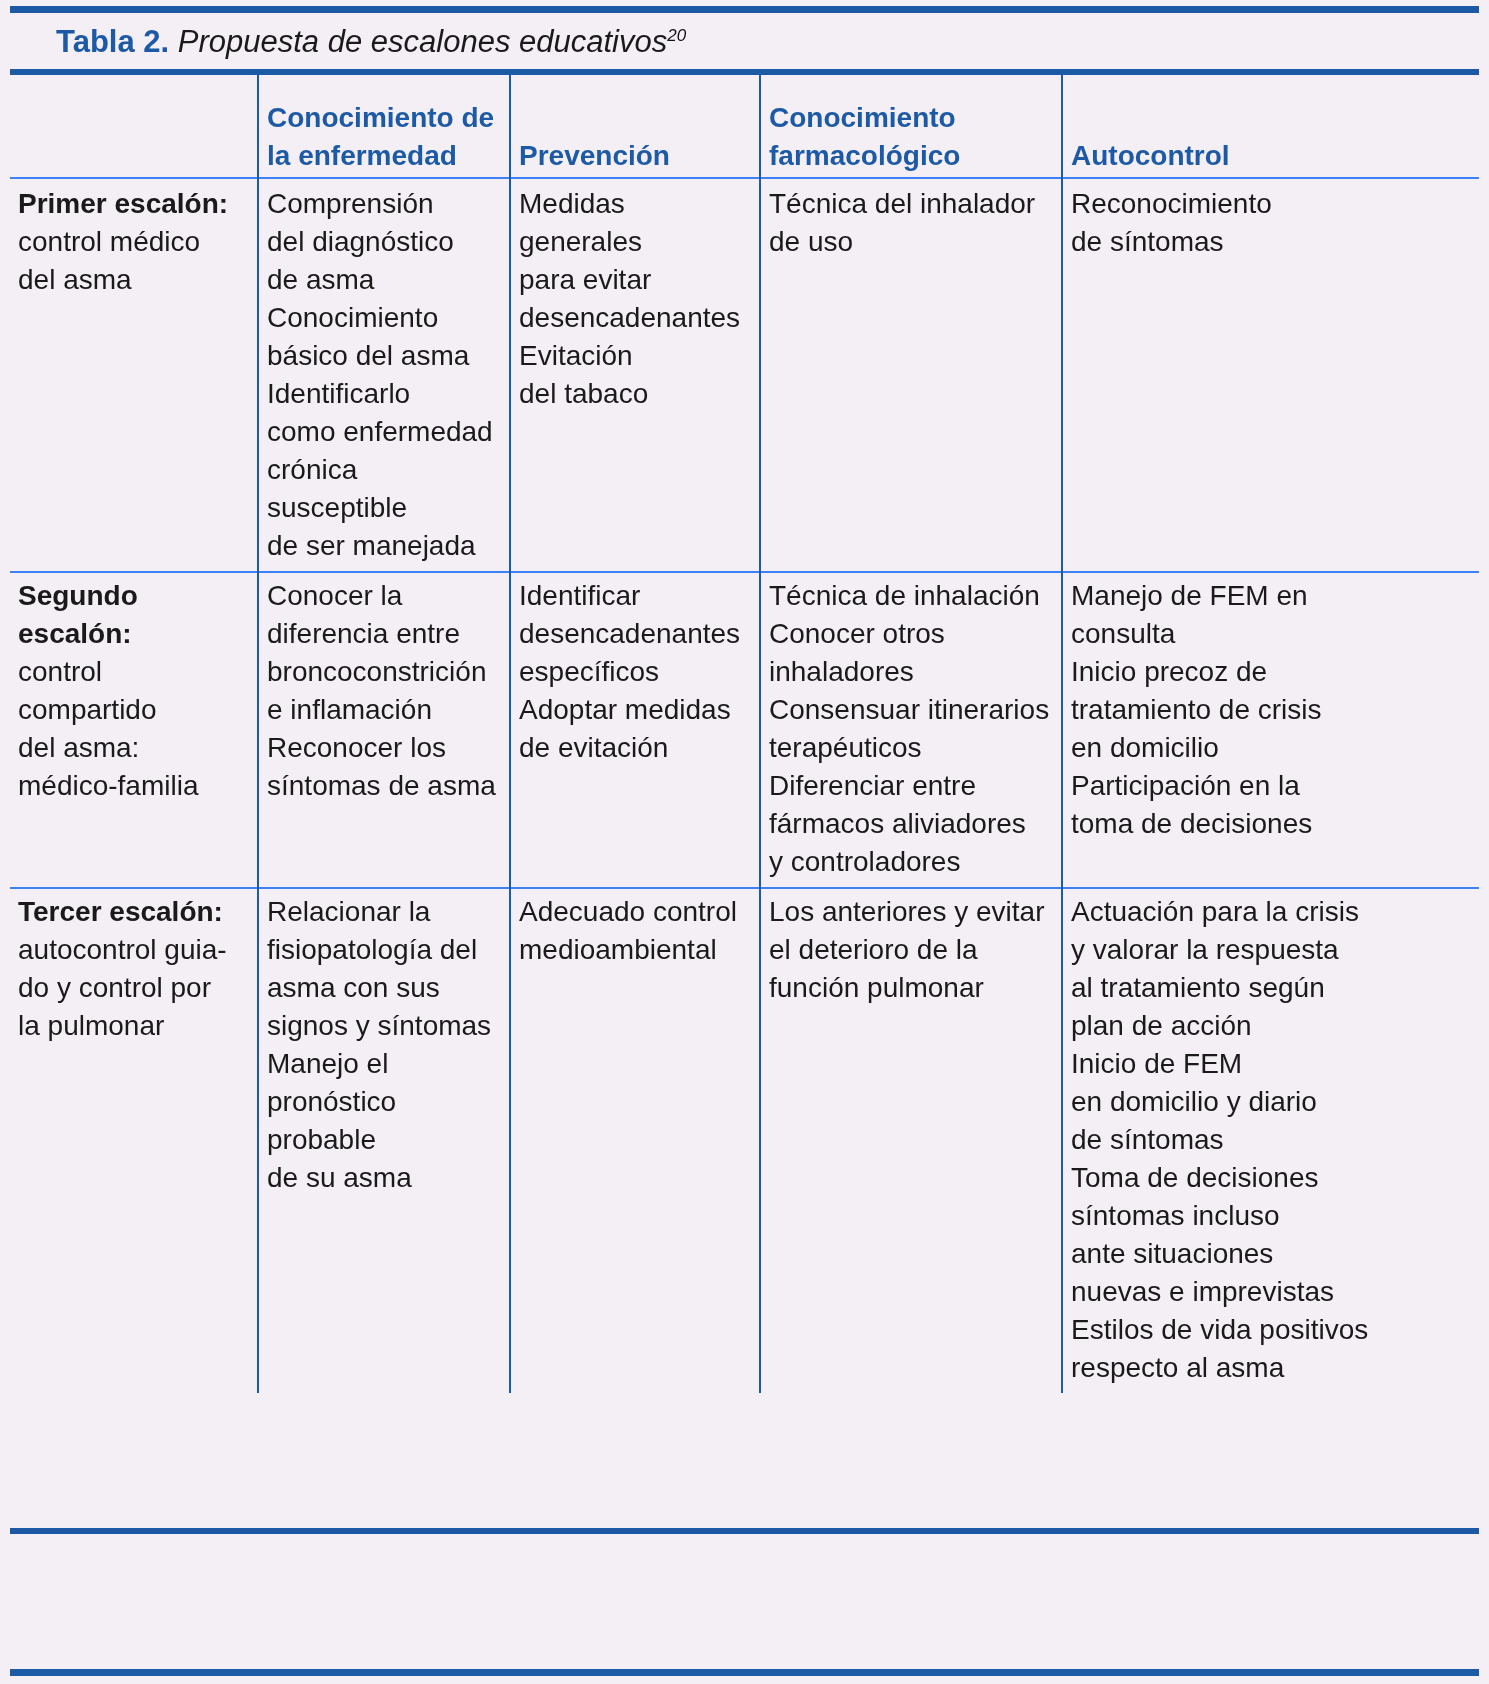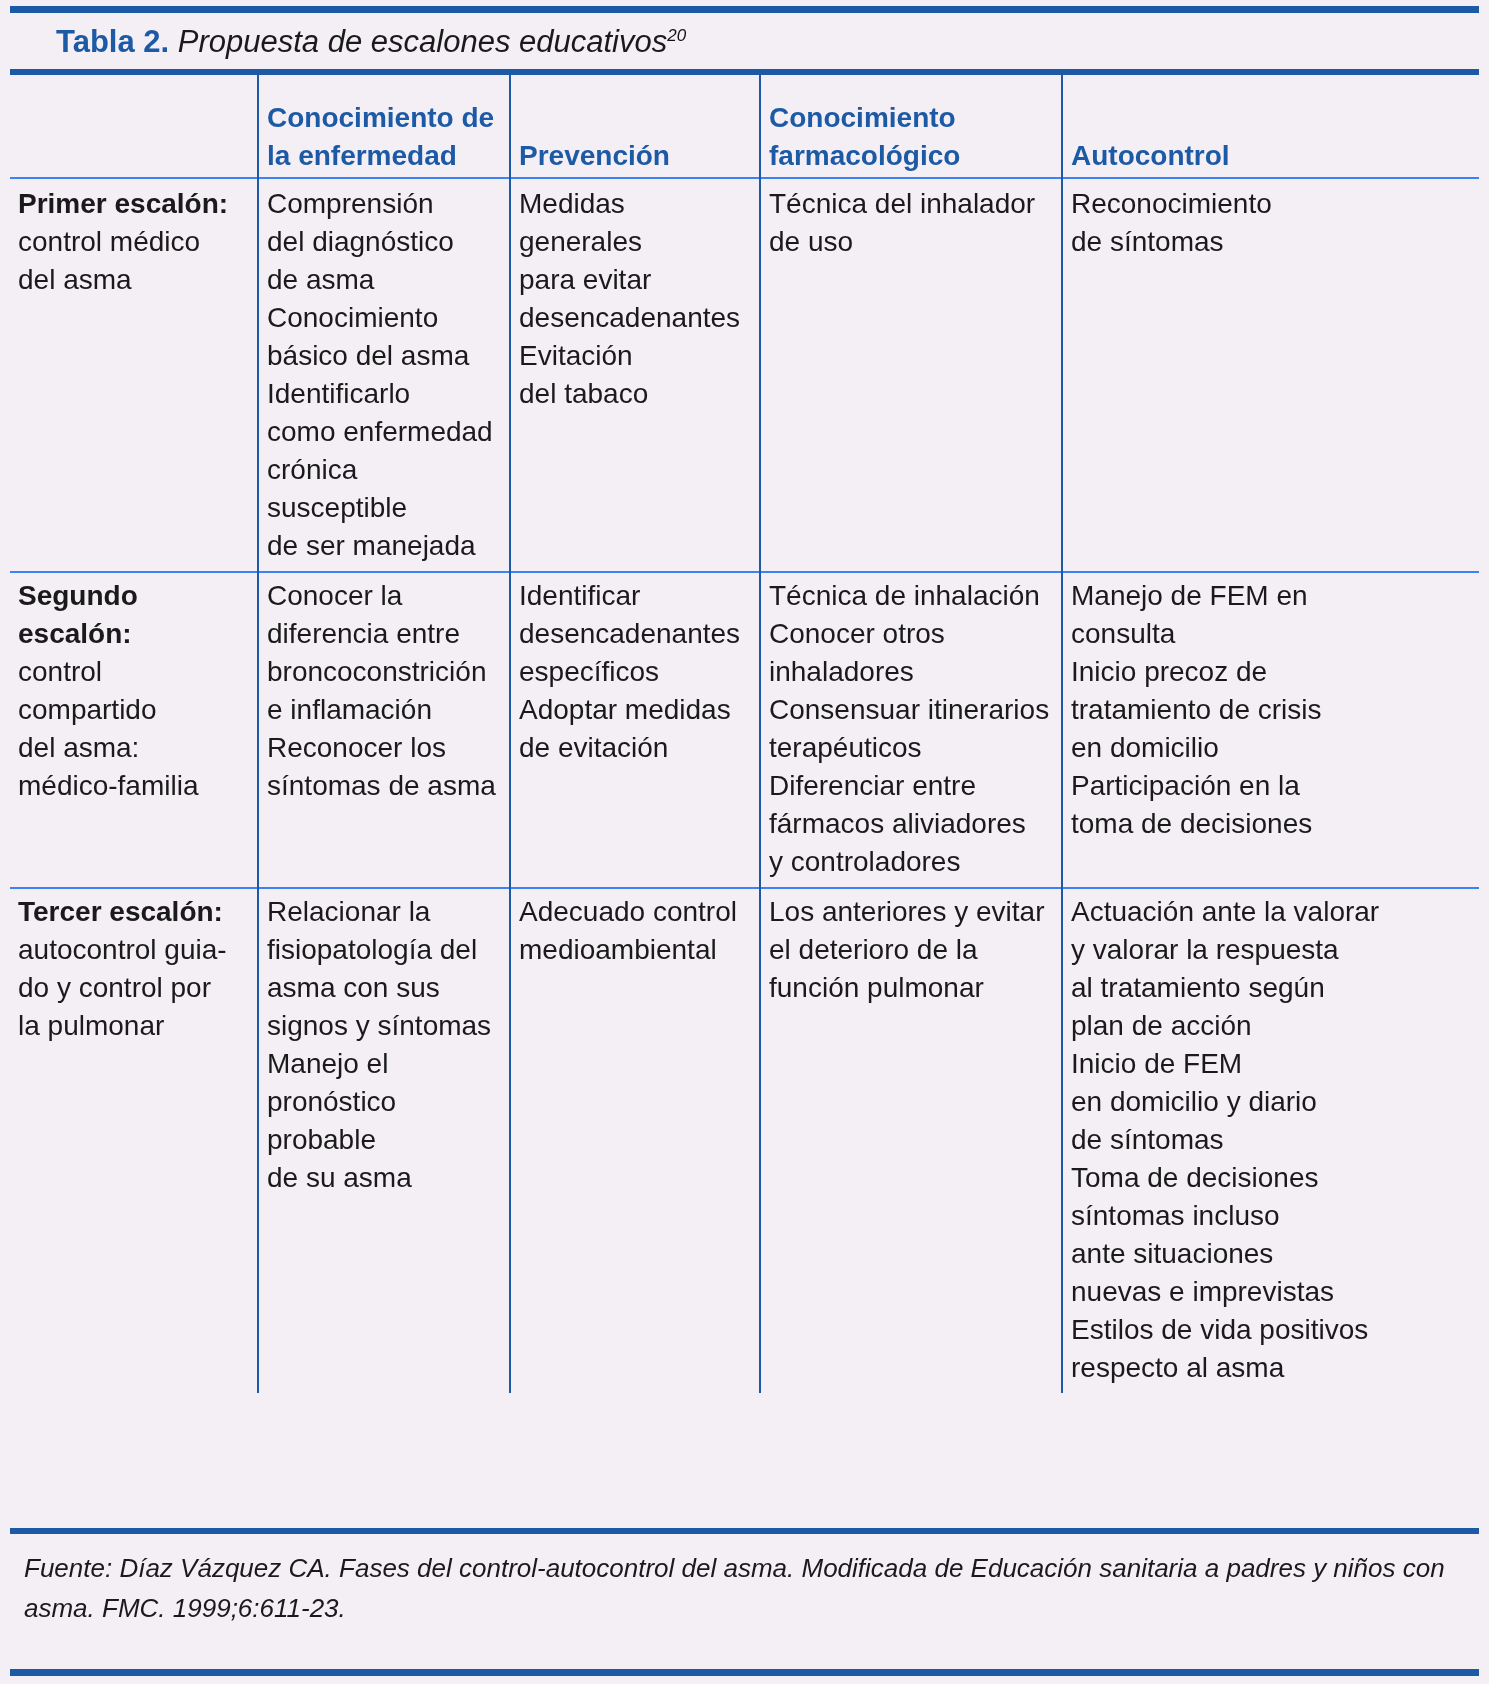--- a/index.html
+++ b/index.html
@@ -331,21 +331,21 @@
           </td>
           <td>
             <span class="cell-lines">
               <span>Los anteriores y evitar</span>
               <span>el deterioro de la</span>
               <span>función pulmonar</span>
             </span>
           </td>
           <td>
             <span class="cell-lines">
-              <span>Actuación ante la valorar</span>
+              <span>Actuación para la crisis</span>
               <span>y valorar la respuesta</span>
               <span>al tratamiento según</span>
               <span>plan de acción</span>
               <span>Inicio de FEM</span>
               <span>en domicilio y diario</span>
               <span>de síntomas</span>
               <span>Toma de decisiones</span>
               <span>síntomas incluso</span>
               <span>ante situaciones</span>
               <span>nuevas e imprevistas</span>
@@ -354,17 +354,16 @@
             </span>
           </td>
         </tr>
 
       </tbody>
     </table>
   </div>
 
   <div class="rule-above-source"></div>
 
-  <div id="source-note">Fuente: Díaz Vázquez CA. Fases del control-autocontrol del asma. Modificada de Educación sanitaria a padres y niños con asma. FMC. 1999;6:611-23.</div>
 
   <div class="rule-bottom"></div>
 
 </div>
 
 </body></html>

